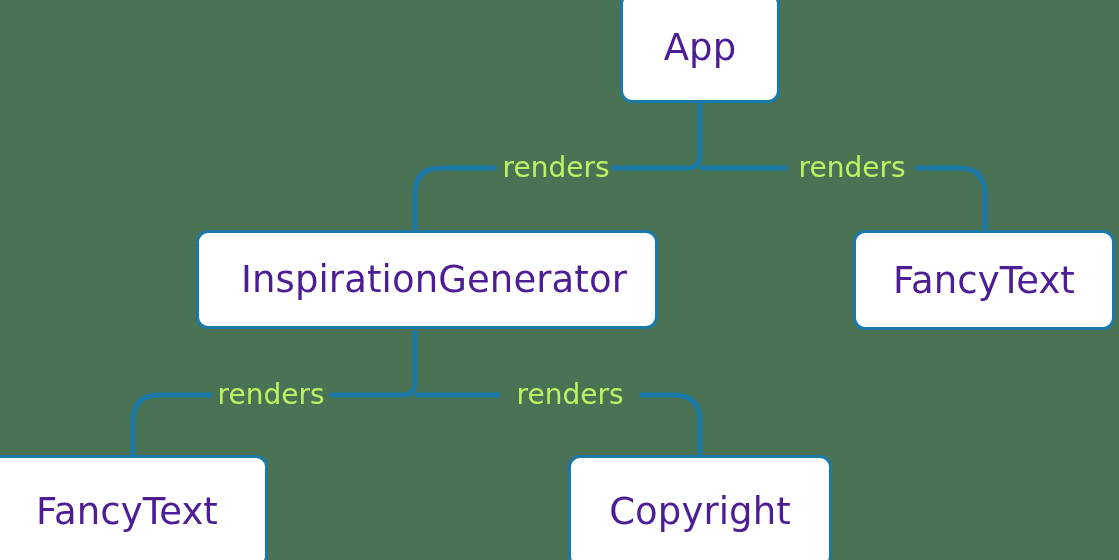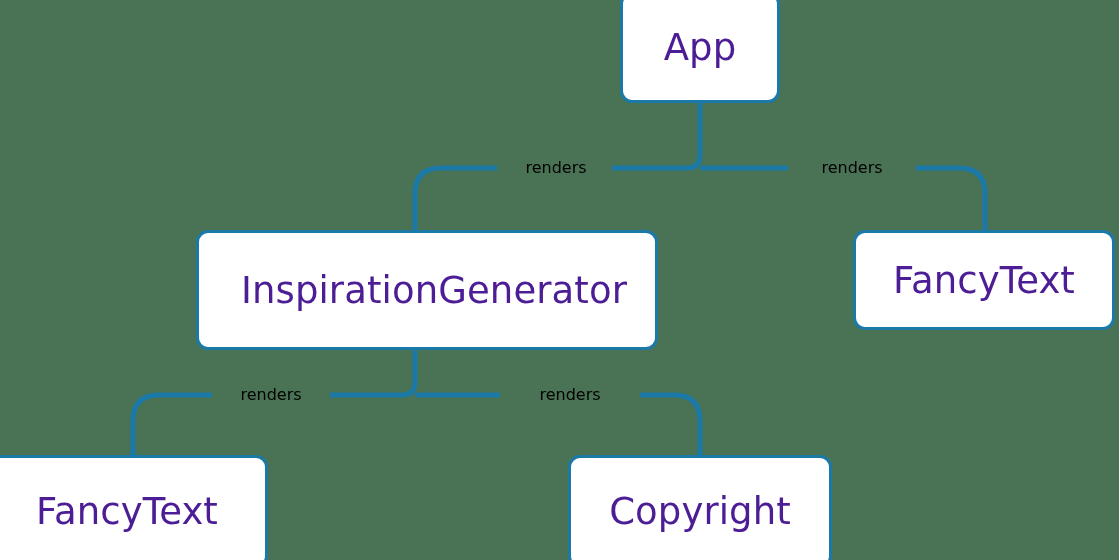--- a/index.html
+++ b/index.html
@@ -38,31 +38,31 @@
   }
   .node-label {
     color: #4c1d95;
     font-size: 37px;
     line-height: 1;
     letter-spacing: 0.1px;
     white-space: nowrap;
   }
   .edge-label {
     position: absolute;
-    color: #000000;
-    font-size: 16px;
+    color: #bef264;
+    font-size: 28px;
     line-height: 1;
     white-space: nowrap;
     z-index: 3;
     transform: translate(-50%, -50%);
   }
 
   
   #node-app        { left: 620px;  top: -8px;  width: 160px; height: 111px; }
-  #node-inspgen    { left: 196px;  top: 230px; width: 462px; height: 120px; padding-left: 14px; }
+  #node-inspgen    { left: 196px;  top: 230px; width: 462px; height: 99px; padding-left: 14px; }
   #node-fancy-right{ left: 853px;  top: 230px; width: 262px; height: 100px; }
   #node-fancy-left { left: -14px;  top: 455px; width: 282px; height: 113px; }
   #node-copyright  { left: 568px;  top: 455px; width: 264px; height: 113px; }
 </style>
 </head>
 <body>
 
 <div id="diagram-root">
 
   <svg class="edges-layer" viewBox="0 0 1119 560" width="1119" height="560" fill="none" xmlns="http://www.w3.org/2000/svg">

